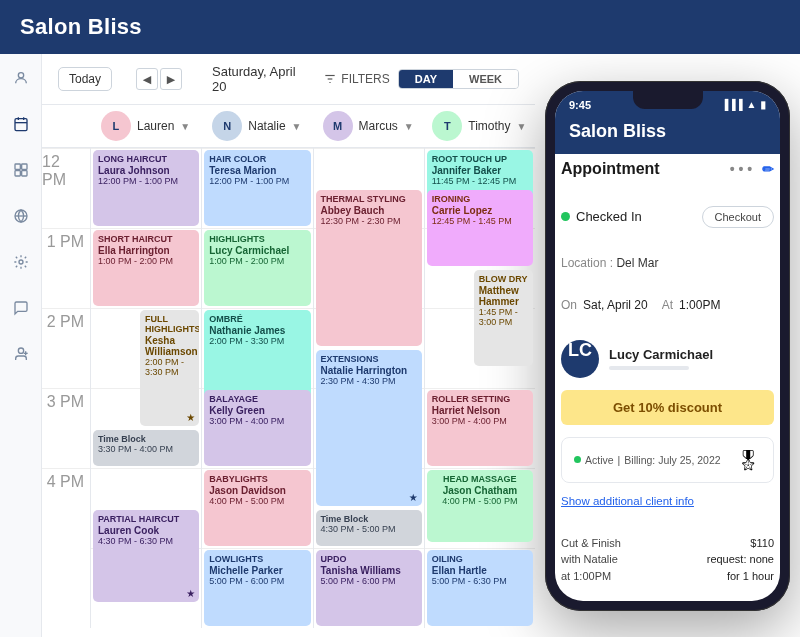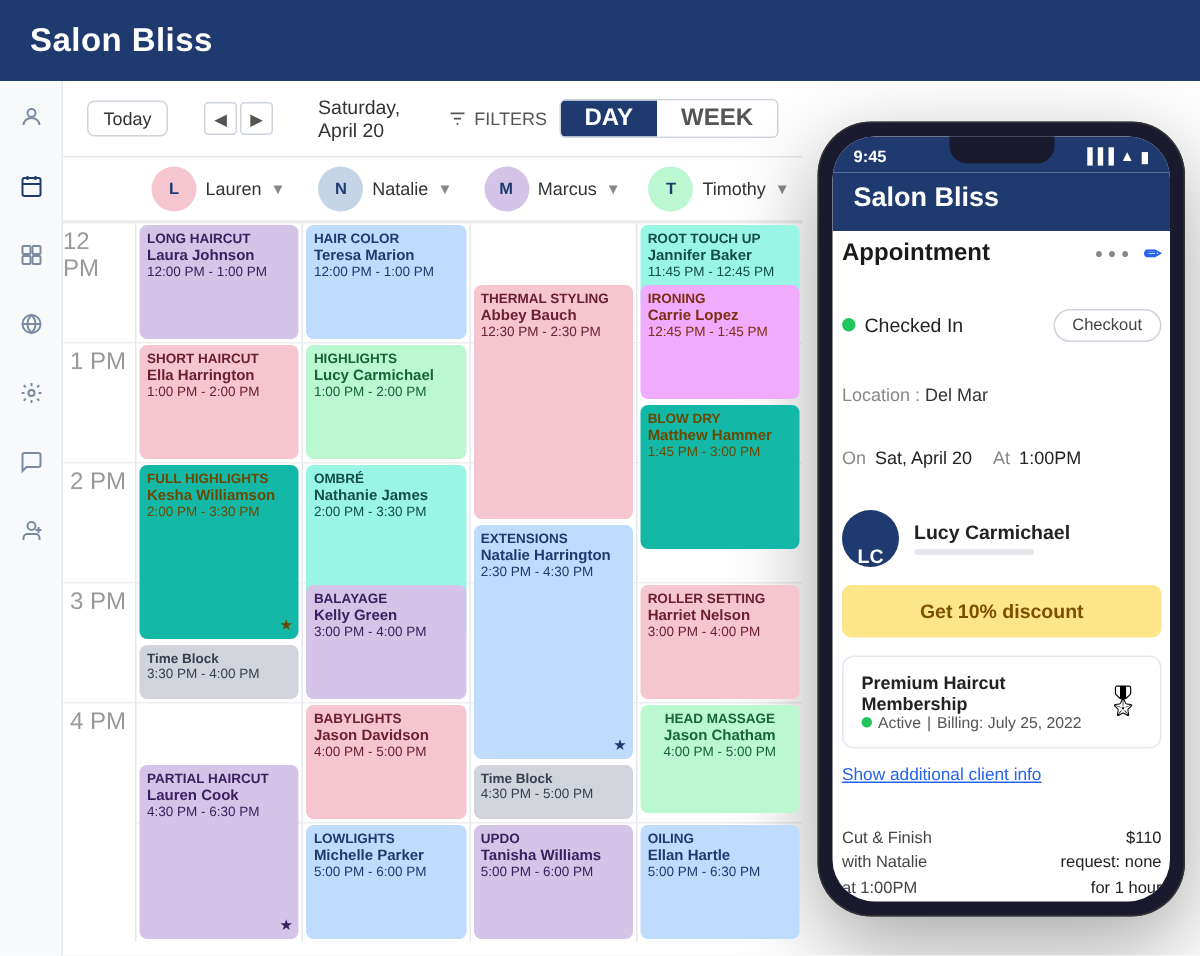--- a/index.html
+++ b/index.html
@@ -130,21 +130,21 @@
       cursor: pointer;
     }
     .view-toggle {
       display: flex;
       border: 1px solid #cdd4dc;
       border-radius: 4px;
       overflow: hidden;
     }
     .view-btn {
       padding: 3px 16px;
-      font-size: 16px;
+      font-size: 11px;
       font-weight: 600;
       cursor: pointer;
       border: none;
       background: #fff;
       color: #555;
     }
     .view-btn.active {
       background: #1e3a6e;
       color: #fff;
     }
@@ -255,21 +255,21 @@
     .appt-star {
       position: absolute;
       bottom: 3px;
       right: 4px;
       font-size: 10px;
     }
 
     
     .appt-lavender { background: #d4c5e8; color: #3a2060; }
     .appt-pink { background: #f5c6d0; color: #6b2030; }
-    .appt-yellow { background: #14b8a6; color: #6b4800; }
+    .appt-yellow { background: #e5e5e5; color: #6b4800; margin-left: 47px; }
     .appt-blue { background: #bfdbfe; color: #1e3a6e; }
     .appt-green { background: #bbf7d0; color: #166534; }
     .appt-gray { background: #d1d5db; color: #374151; }
     .appt-teal { background: #99f6e4; color: #134e4a; }
     .appt-orange { background: #f0abfc; color: #7c2d12; }
 
     
     .phone-mockup {
       width: 265px;
       flex-shrink: 0;
@@ -424,23 +424,23 @@
       align-items: center;
       gap: 10px;
     }
     .client-avatar-circle {
       width: 38px;
       height: 38px;
       border-radius: 50%;
       background: #1e3a6e;
       color: #fff;
       display: flex;
-      align-items: flex-end;
+      align-items: flex-start;
       justify-content: center;
-      font-size: 13px;
+      font-size: 18px;
       font-weight: 700;
       flex-shrink: 0;
     }
     .client-name-col {
       flex: 1;
     }
     .client-name {
       font-size: 13px;
       font-weight: 600;
       color: #222;
@@ -665,21 +665,21 @@
               <div class="appt-block appt-yellow" style="top:162px;height:116px;">
                 <div class="appt-title">FULL HIGHLIGHTS</div>
                 <div class="appt-name">Kesha Williamson</div>
                 <div class="appt-time">2:00 PM - 3:30 PM</div>
                 <span class="appt-star">★</span>
               </div>
               <div class="appt-block appt-gray" style="top:282px;height:36px;">
                 <div class="appt-name" style="font-size:9px;">Time Block</div>
                 <div class="appt-time">3:30 PM - 4:00 PM</div>
               </div>
-              <div class="appt-block appt-lavender" style="top:362px;height:116px;">
+              <div class="appt-block appt-lavender" style="top:362px;height:92px;">
                 <div class="appt-title">PARTIAL HAIRCUT</div>
                 <div class="appt-name">Lauren Cook</div>
                 <div class="appt-time">4:30 PM - 6:30 PM</div>
                 <span class="appt-star">★</span>
               </div>
             </div>
 
             <div class="staff-schedule-col">
               <div class="time-row"></div>
               <div class="time-row"></div>
@@ -854,21 +854,20 @@
               <div class="client-name-col">
                 <div class="client-name">Lucy Carmichael</div>
                 <div class="client-bar"></div>
               </div>
             </div>
 
             <button class="discount-btn">Get 10% discount</button>
 
             <div class="membership-card">
               <div class="membership-info">
-                <div class="mem-title">Premium Haircut Membership</div>
                 <div class="mem-status">
                   <div class="green-dot"></div>
                   <span>Active</span>
                   <span> | </span>
                   <span>Billing: July 25, 2022</span>
                 </div>
               </div>
               <div class="membership-icon">🎖</div>
             </div>
 

